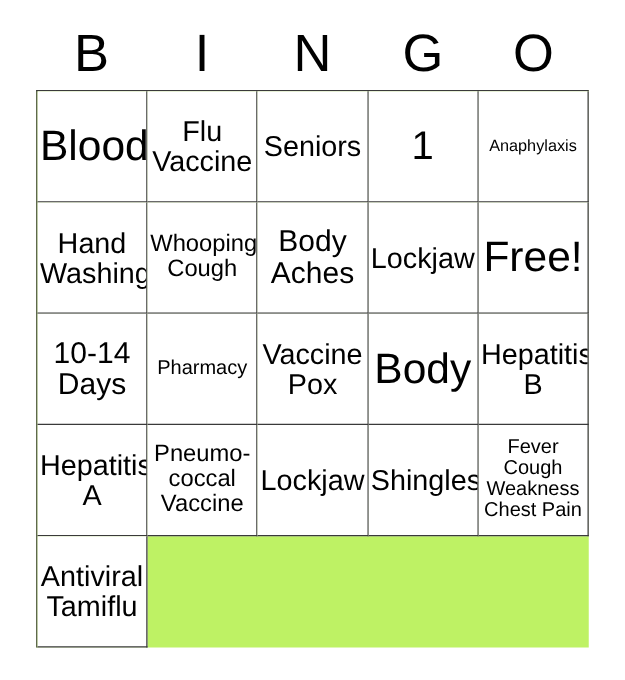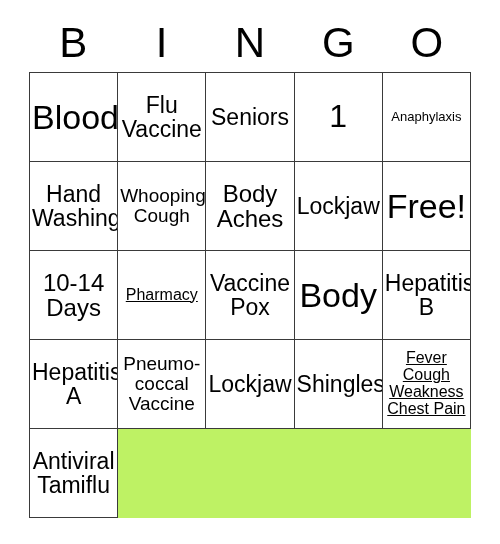--- a/index.html
+++ b/index.html
@@ -76,21 +76,21 @@
     white-space: pre-line;
     word-break: normal;
   }
 
   
   .fs-xxl .cell-text { font-size: 34px; }
   .fs-xl  .cell-text { font-size: 32px; }
   .fs-lg  .cell-text { font-size: 24px; }
   .fs-md  .cell-text { font-size: 23px; }
   .fs-sm  .cell-text { font-size: 19px; }
-  .fs-xs  .cell-text { font-size: 16px; text-decoration: underline; }
+  .fs-xs  .cell-text { font-size: 16px; }
   .fs-xxs .cell-text { font-size: 13px; }
 </style>
 </head>
 <body>
 
 <div id="bingo-card">
 
   <div id="bingo-header">
     <div class="header-letter">B</div>
     <div class="header-letter">I</div>

